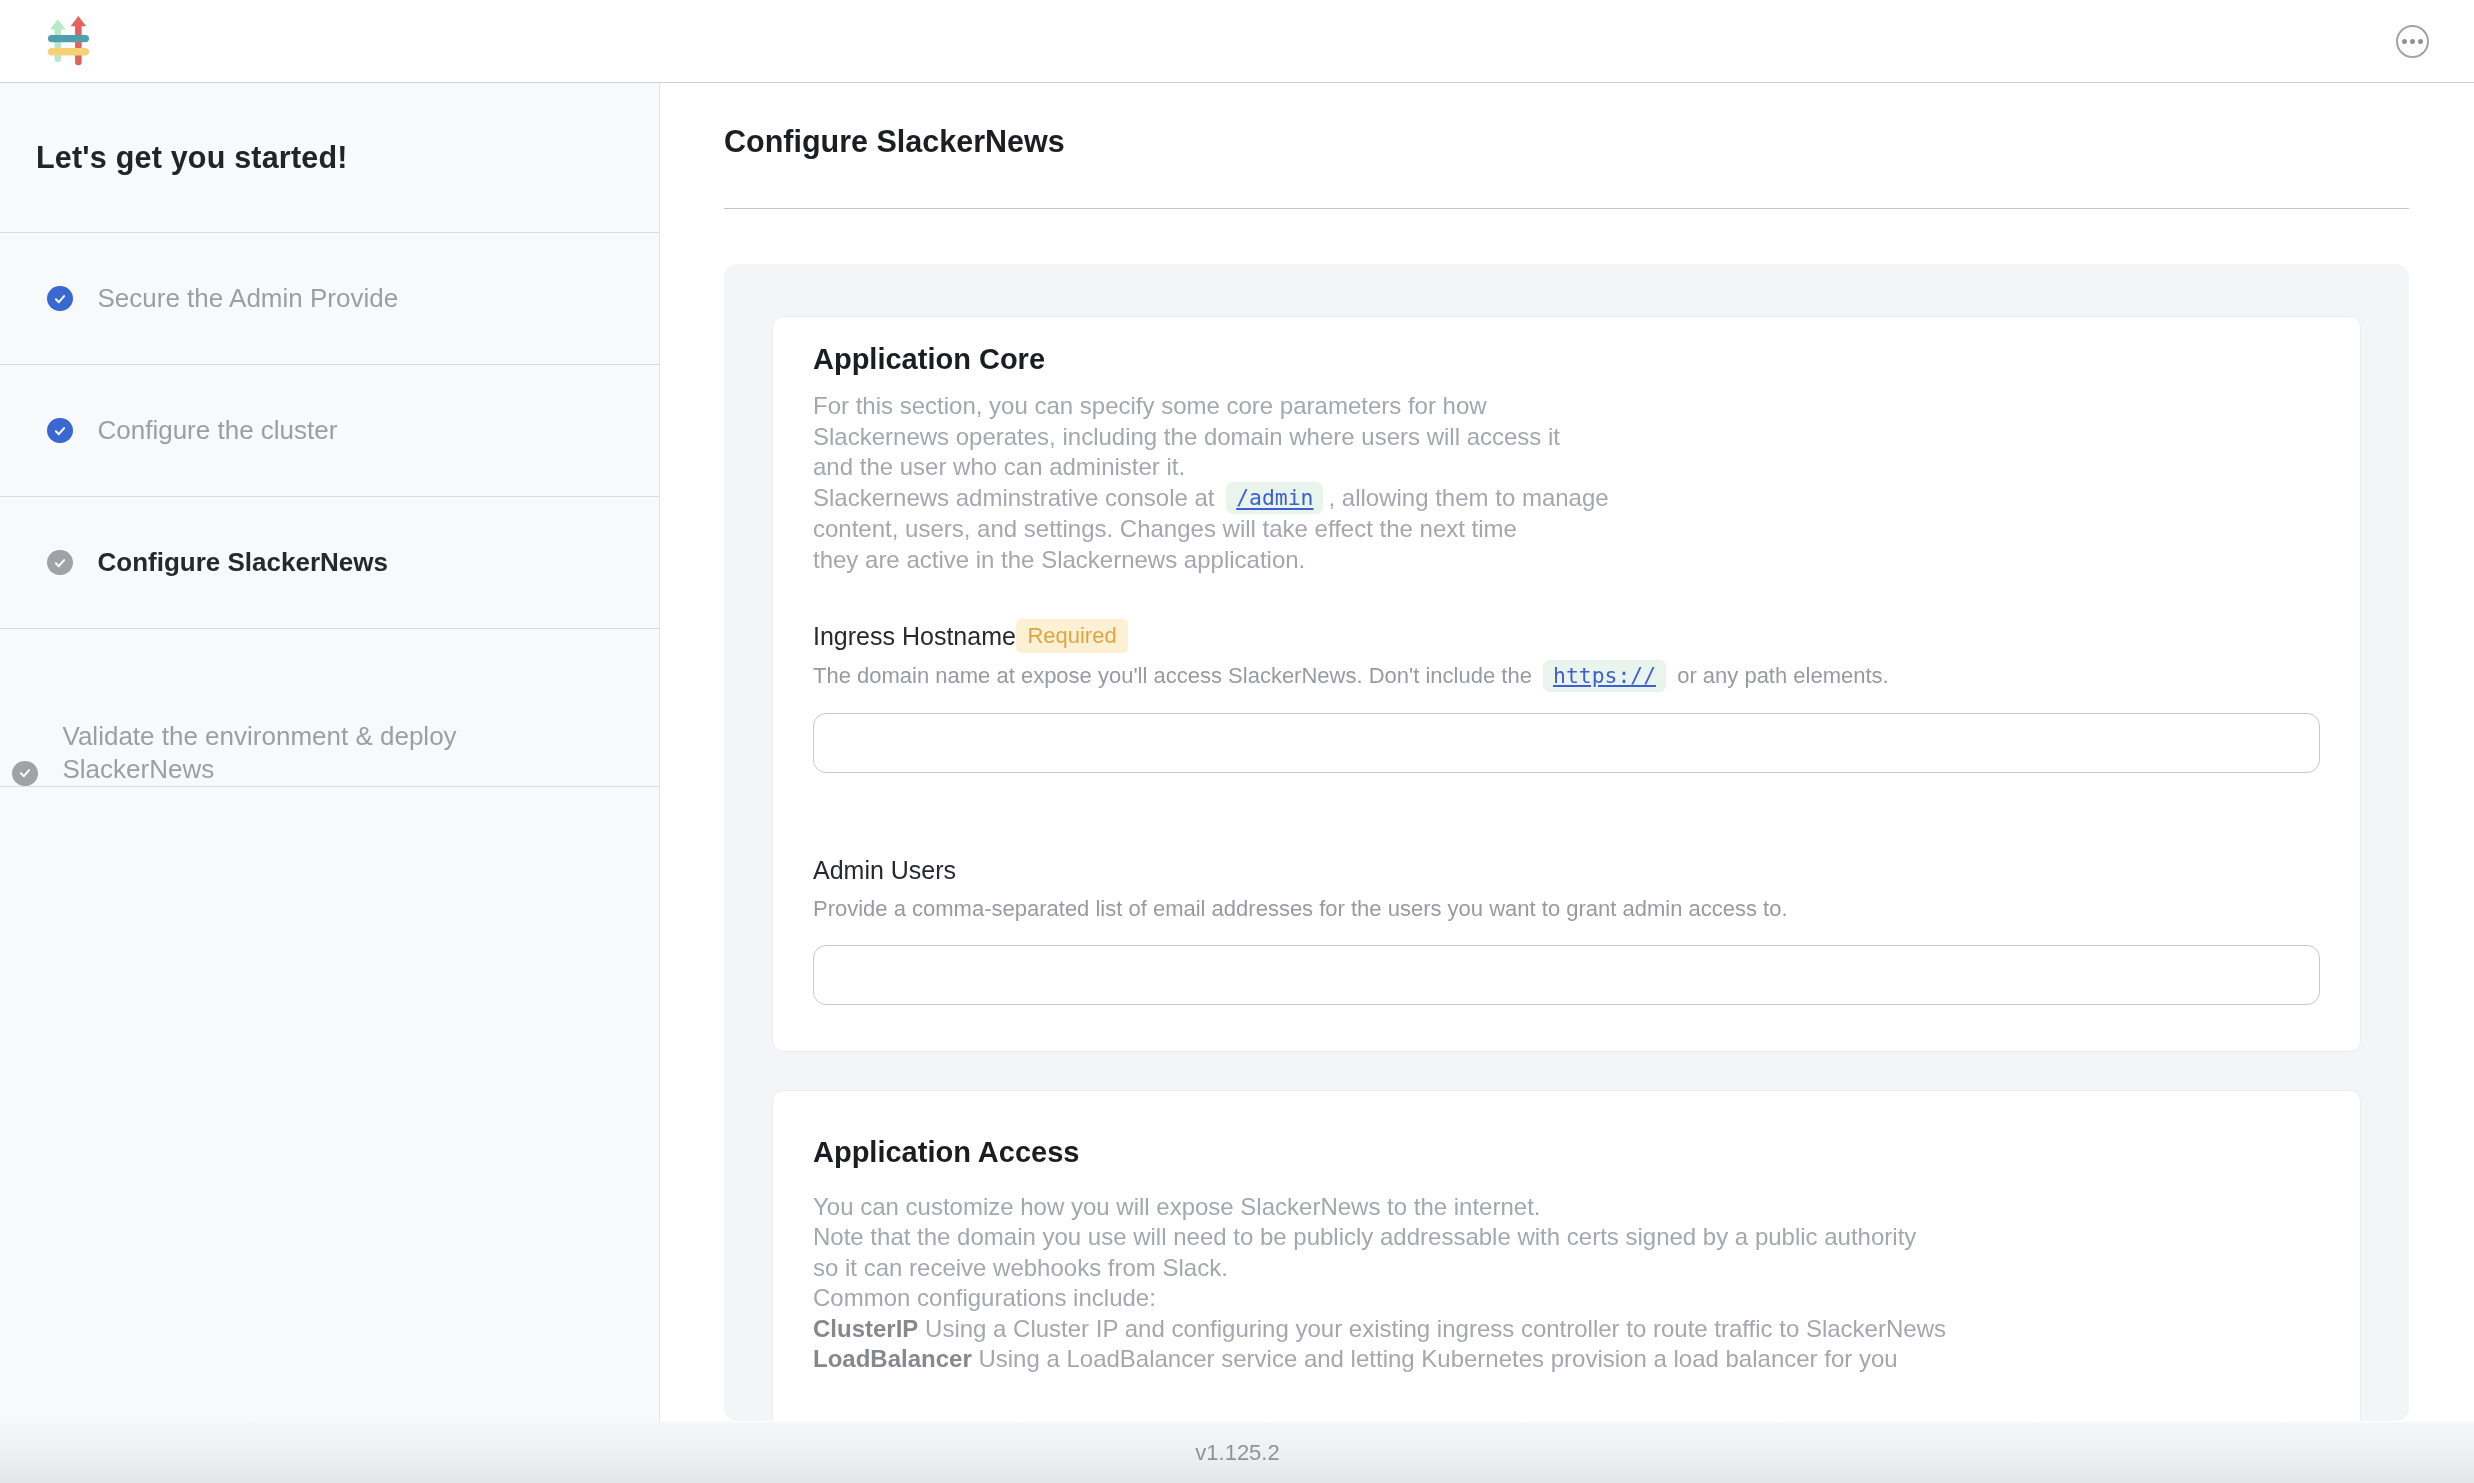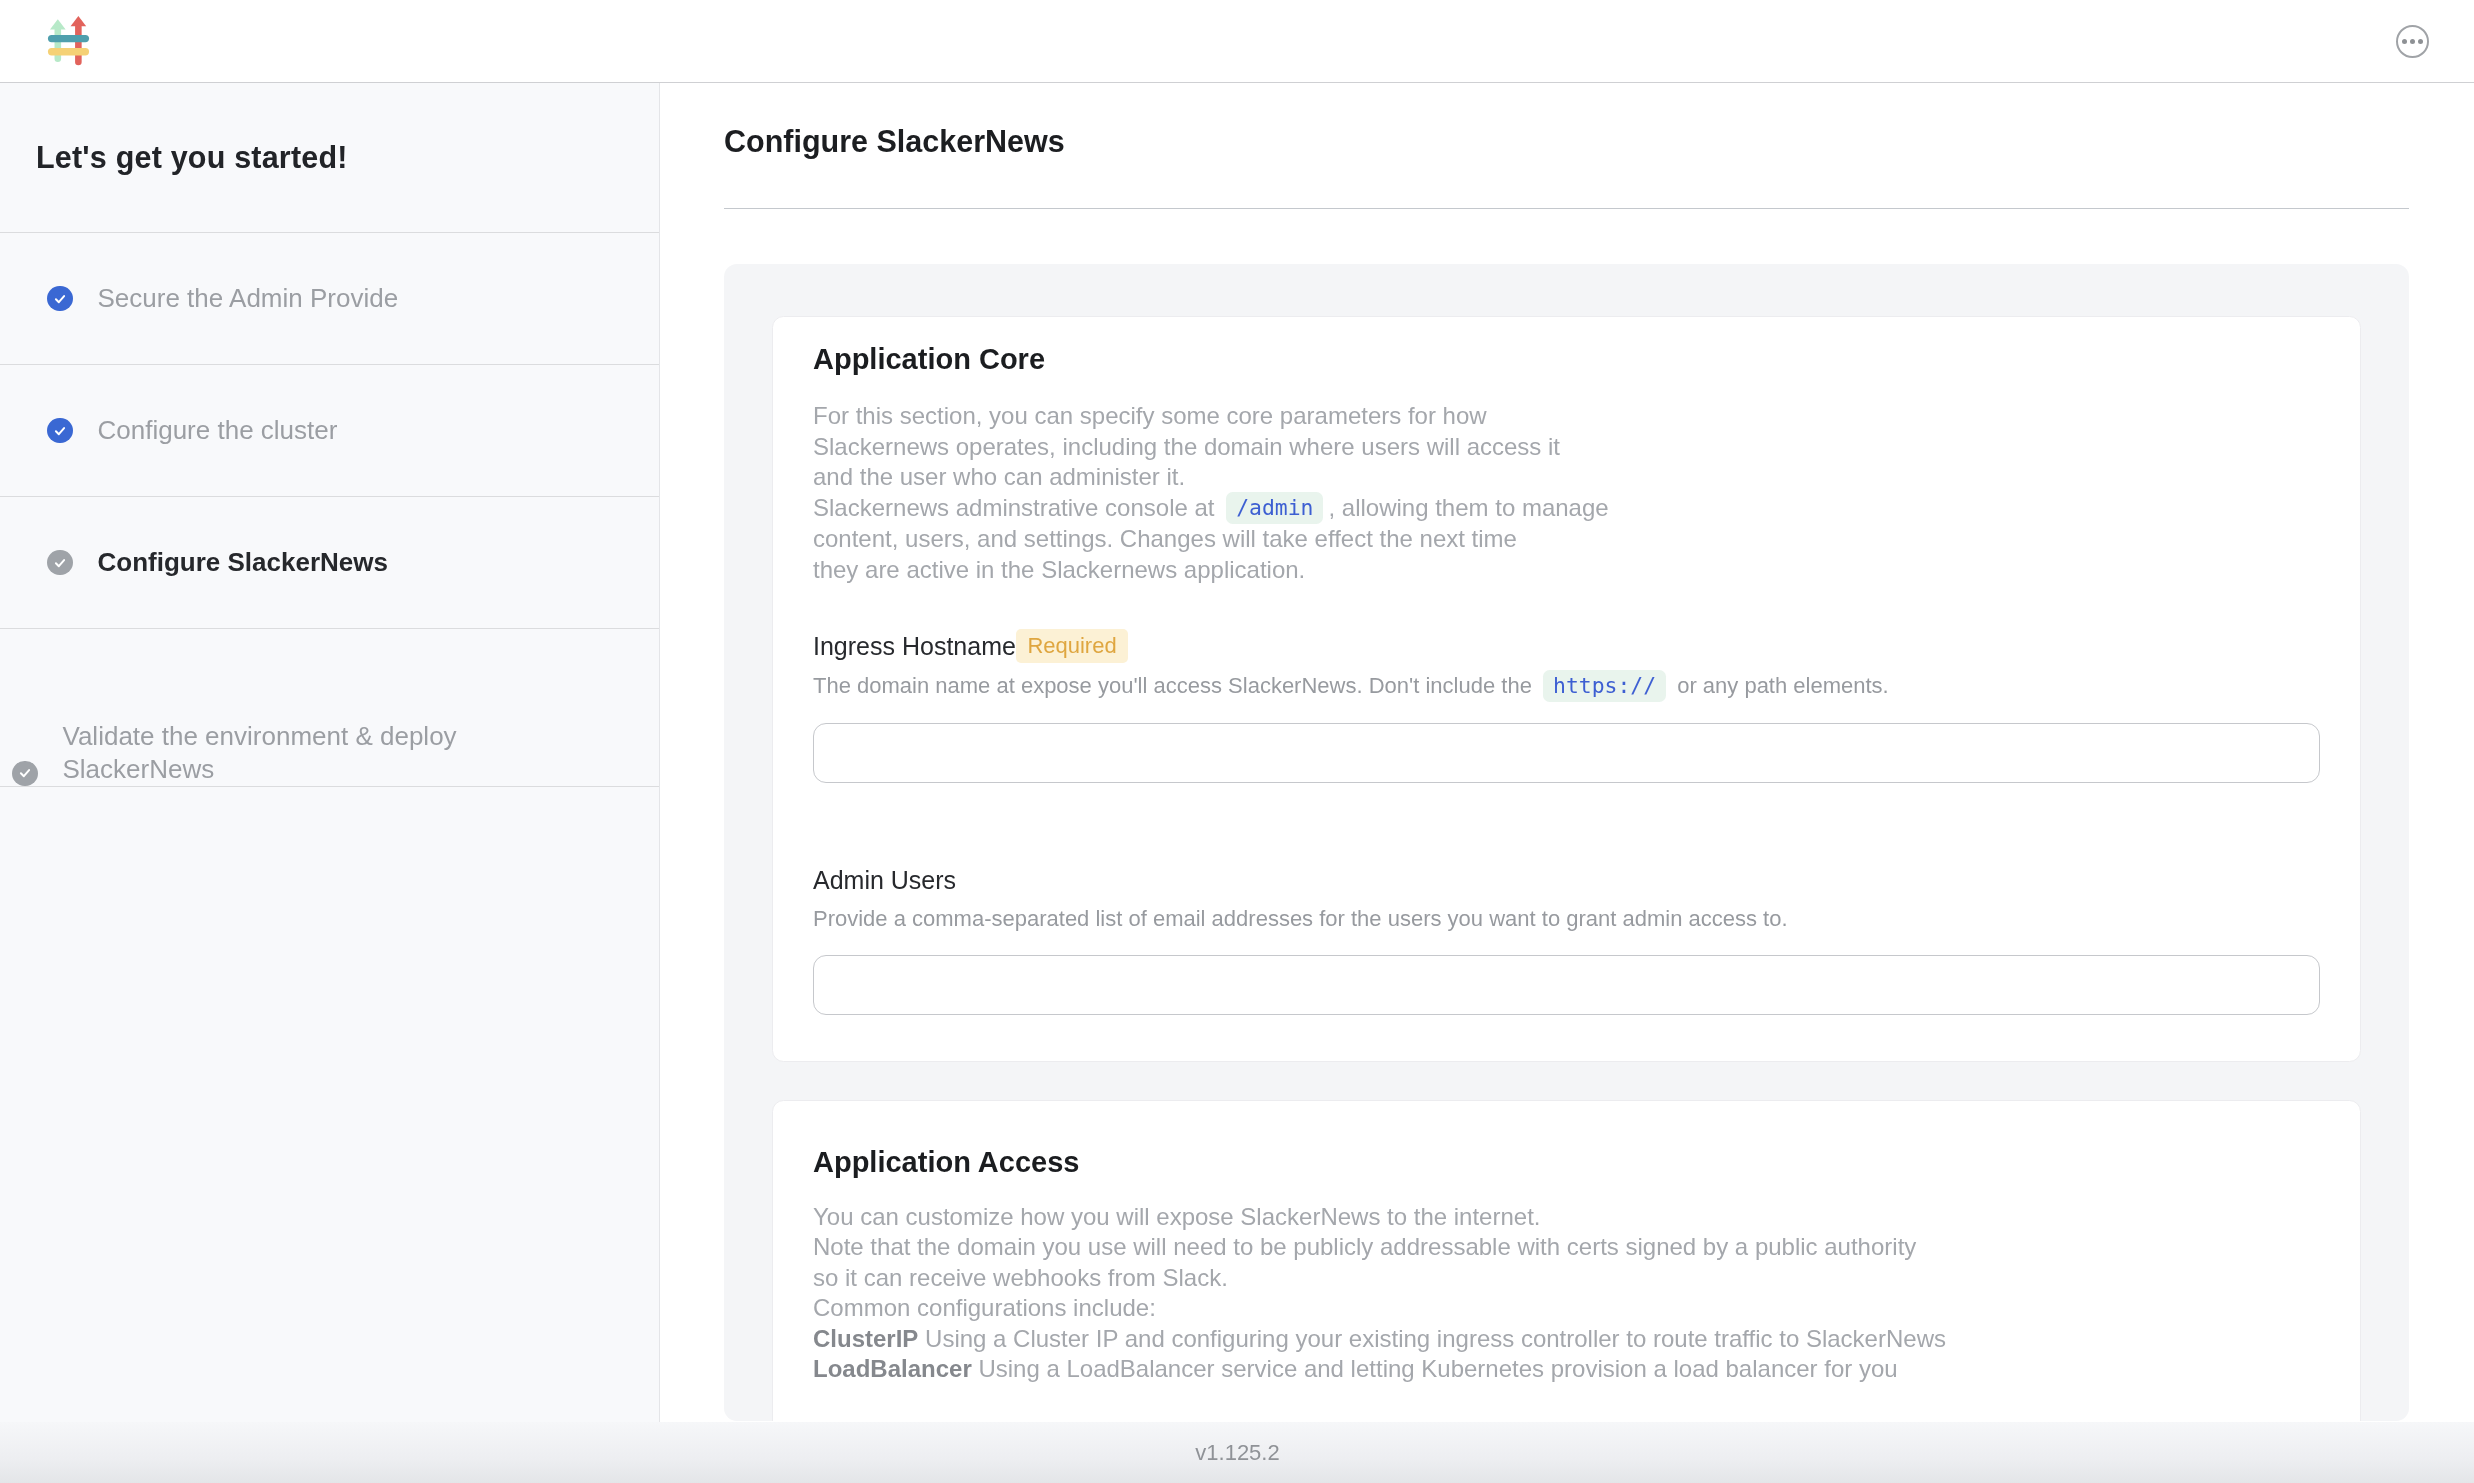--- a/index.html
+++ b/index.html
@@ -69,28 +69,29 @@
     padding: 52px 48px 0 48px; overflow: hidden;
   }
   .card {
     background: #ffffff; border-radius: 11.5px;
     border: 0.8px solid #ececef;
     padding: 25px 40px 46px 40px;
   }
   .card h3 { font-size: 29px; font-weight: 700; color: #1b1d20; line-height: 35px; }
   .card.access-card { margin-top: 38px; padding-top: 44px; min-height: 428px; }
   .card.access-card h3 { margin-bottom: 0; }
-  .desc { margin-top: 24px; font-size: 24px; line-height: 30.5px; color: #a4a7ac; }
+  .desc { margin-top: 14px; font-size: 24px; line-height: 30.5px; color: #a4a7ac; }
   .desc .b { color: #85888d; font-weight: 700; }
   .access-card .desc { margin-top: 21.4px; }
   .chip {
     font-family: "DejaVu Sans Mono", "Liberation Mono", monospace;
     font-size: 21.4px; color: #3d5fd2; background: #e9f4ed;
     padding: 3.3px 10px; border-radius: 6.6px; margin: 0 5px;
     white-space: nowrap;
+    text-decoration: underline;
   }
   .field { margin-top: 44px; }
   .field.second { margin-top: 82px; }
   .field-label-row { display: flex; align-items: center; gap: 0; }
   .field-label { font-size: 25px; font-weight: 500; color: #27292d; line-height: 31px; }
   .badge {
     font-size: 22px; color: #dfa640; background: #fcf1d5;
     padding: 4.1px 11.5px; border-radius: 5px; line-height: 26px;
   }
   .field-help { margin-top: 8.2px; font-size: 22px; line-height: 30px; color: #979a9f; }

